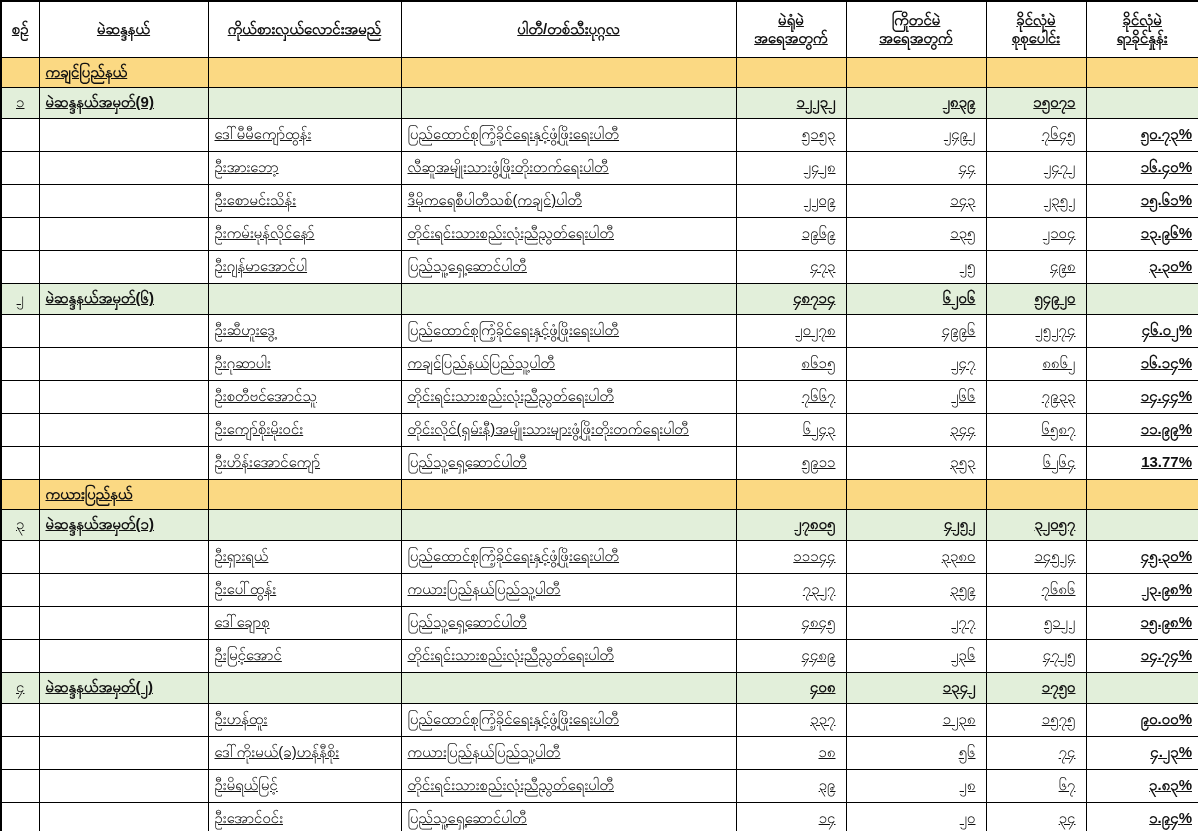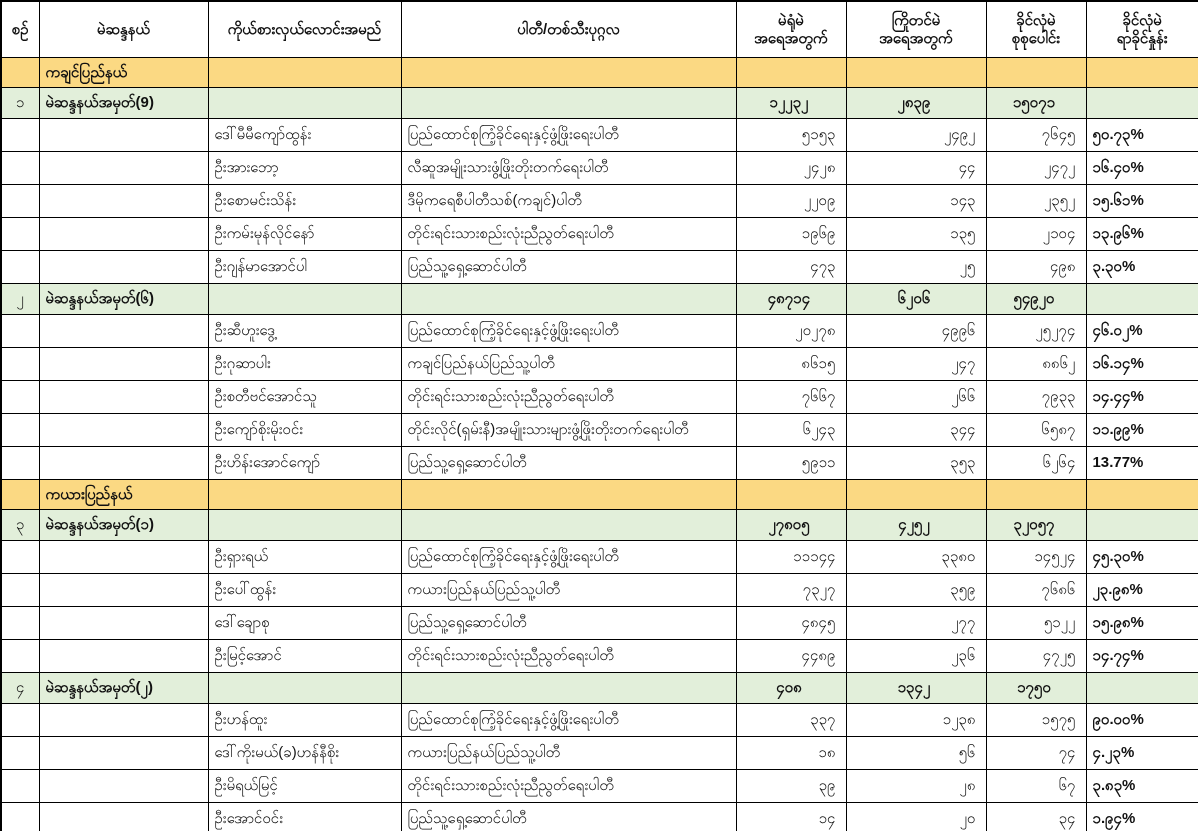--- a/index.html
+++ b/index.html
@@ -1,31 +1,31 @@
 <!DOCTYPE html>
 <html lang="my"><head>
 <meta charset="utf-8">
 <style>
   html,body{margin:0;padding:0;background:#fff;}
   body{font-family:"Liberation Sans","DejaVu Sans",sans-serif;color:#111;}
-  .sheet{width:1198px;height:831px;overflow:hidden;background:#e5e5e5;box-sizing:border-box;}
+  .sheet{width:1198px;height:831px;overflow:hidden;background:#e5e5e5;box-sizing:border-box;text-decoration:underline;}
   table{border-collapse:collapse;table-layout:fixed;width:1198px;}
   th,td{border:1px solid #000;box-sizing:border-box;overflow:hidden;white-space:nowrap;
         font-size:15px;line-height:1.25;padding:1px 6px;vertical-align:middle;}
   table{border:2px solid #000;}
   thead th{height:56px;font-weight:bold;text-align:center;background:#fff;font-size:15px;}
   thead .hl{display:block;}
   tr.row-state td{background:#fbd983;height:30px;font-weight:bold;}
   tr.row-summary td{background:#e2efda;height:31px;}
   tr.row-summary td.name{font-weight:bold;}
-  tr.row-summary td.num{font-weight:bold;text-align:center;}
+  tr.row-summary td.num{font-weight:bold;}
   tr.row-cand td{background:#fff;height:33px;}
   td.center{text-align:center;}
   td.num{text-align:right;padding-right:10px;font-variant-numeric:tabular-nums;}
-  td.pct{text-align:left;padding-right:6px;font-weight:bold;}
+  td.pct{text-align:right;padding-right:6px;font-weight:bold;}
   td.name,td.cand,td.party{text-align:left;}
 </style>
 </head>
 <body>
 
 <div class="sheet">
   <table>
     <colgroup>
       <col style="width:38px">
         <col style="width:169px">

